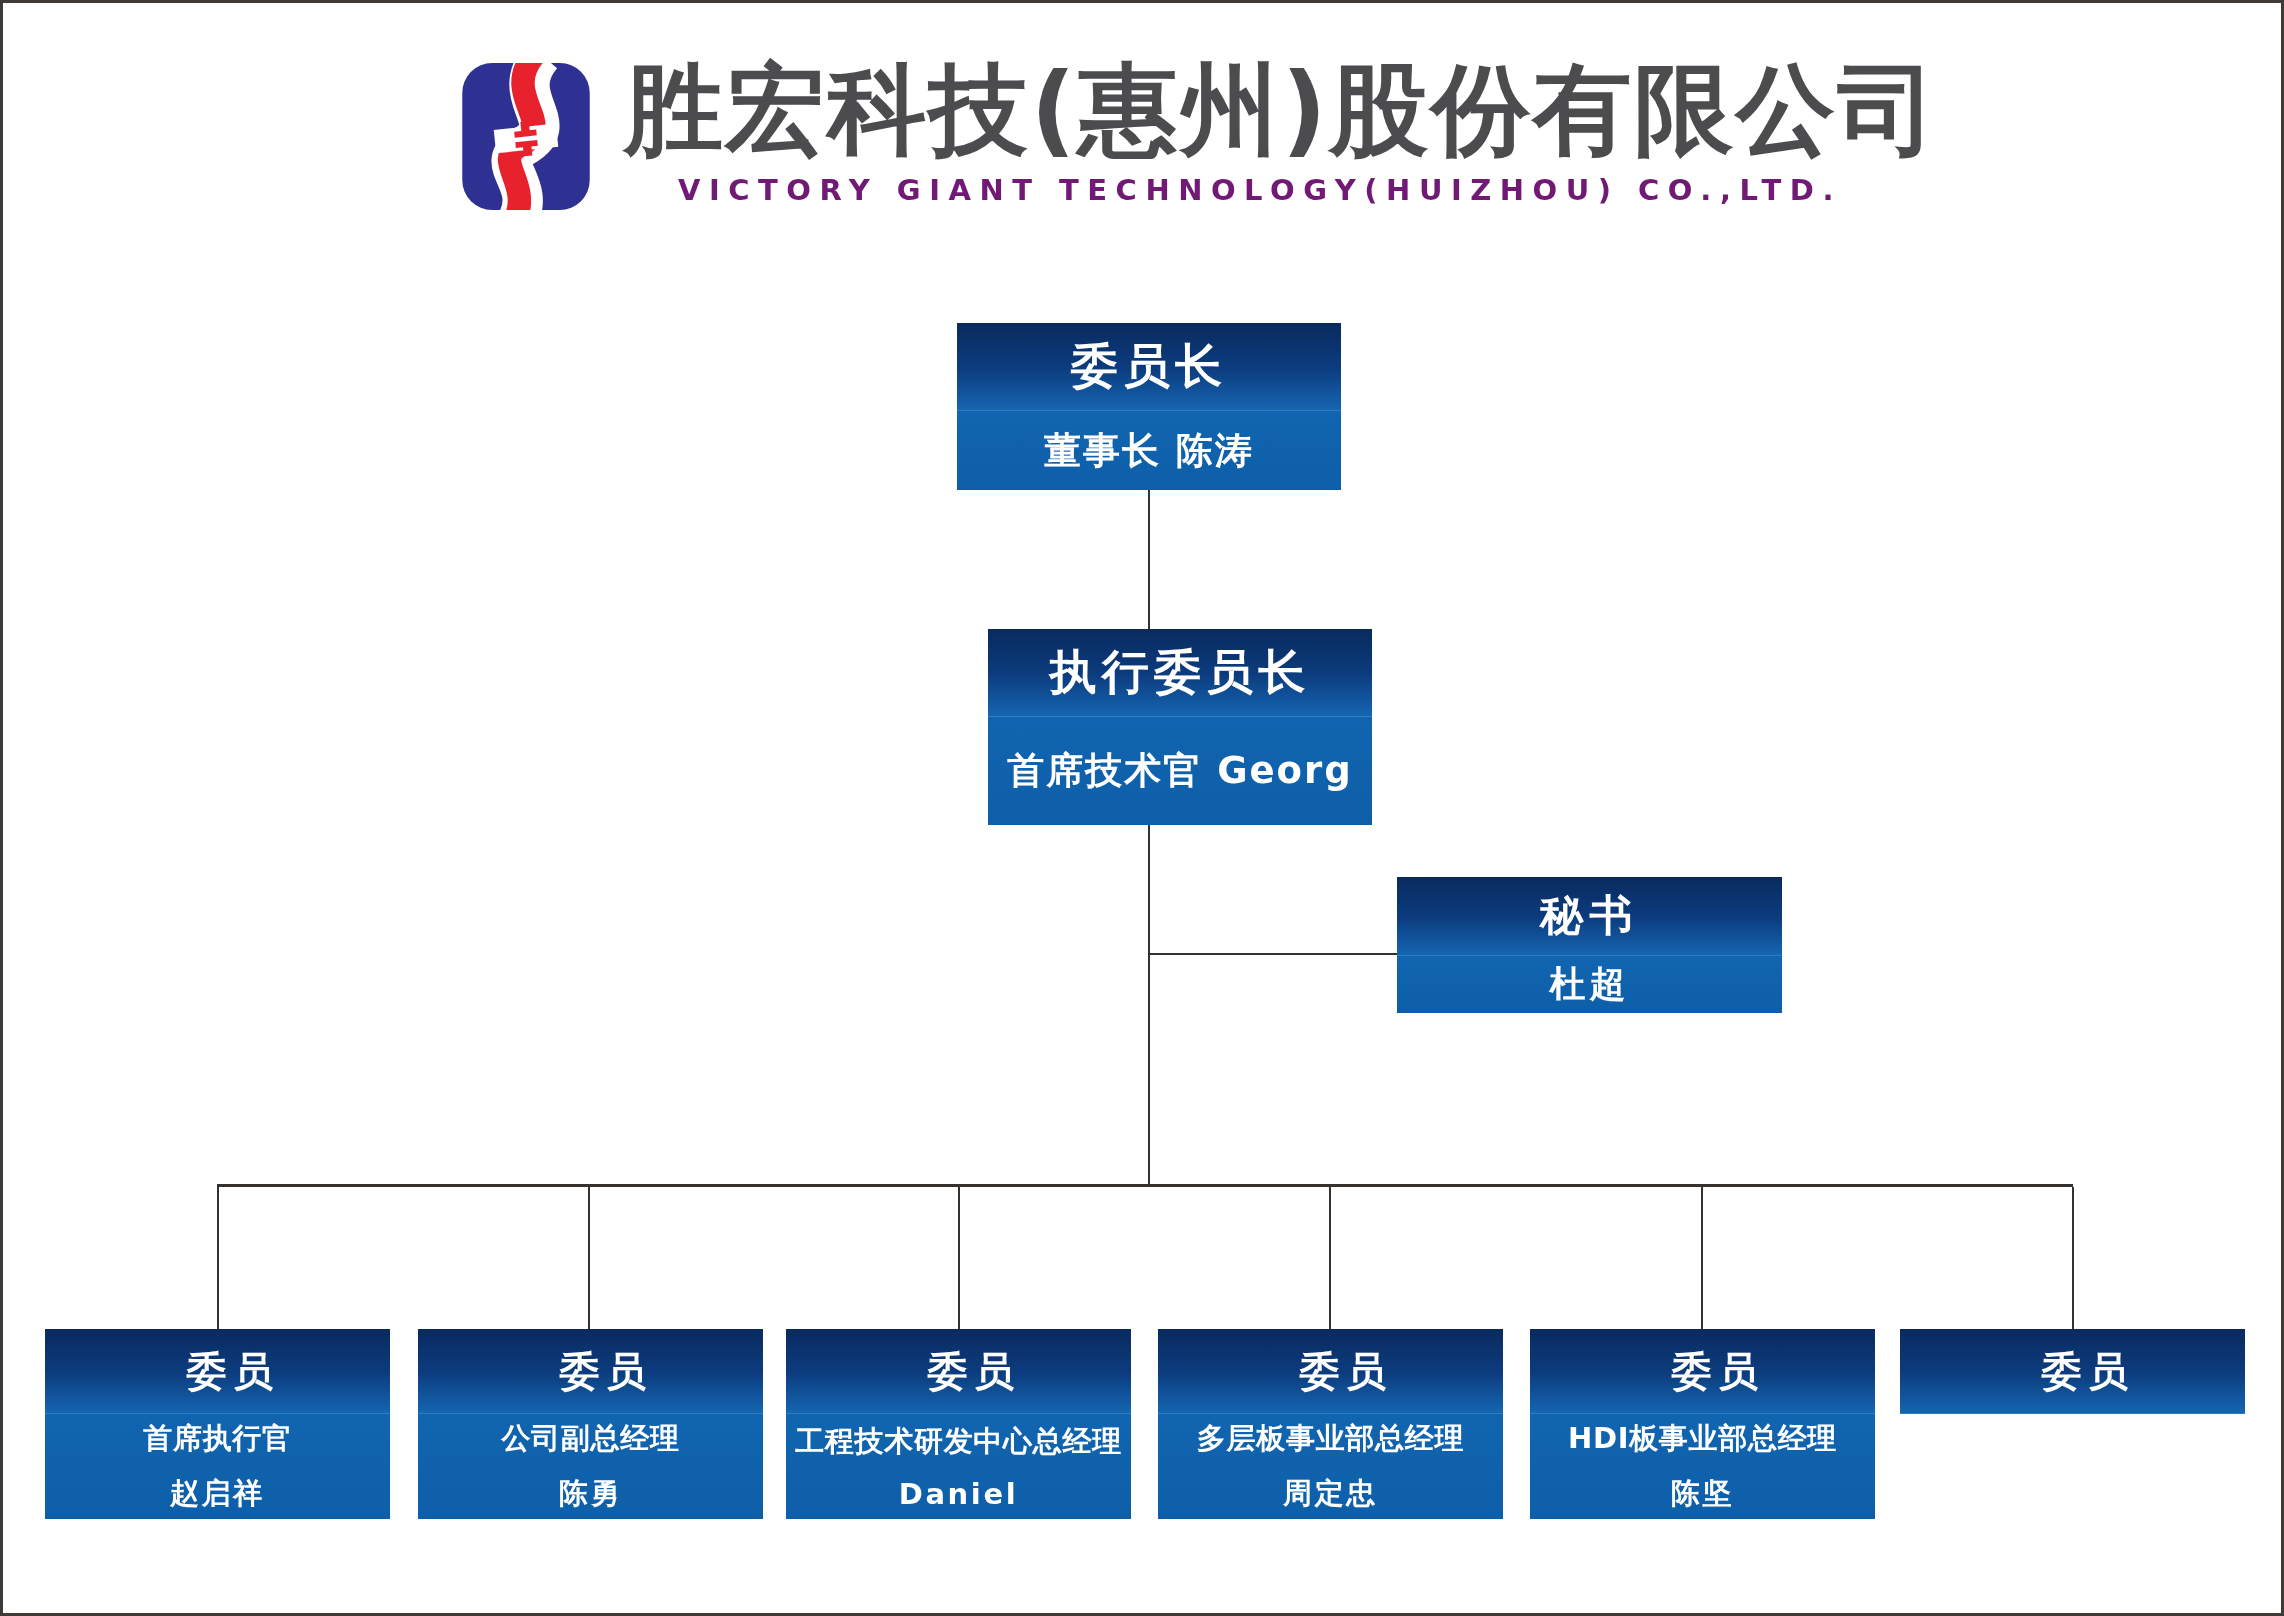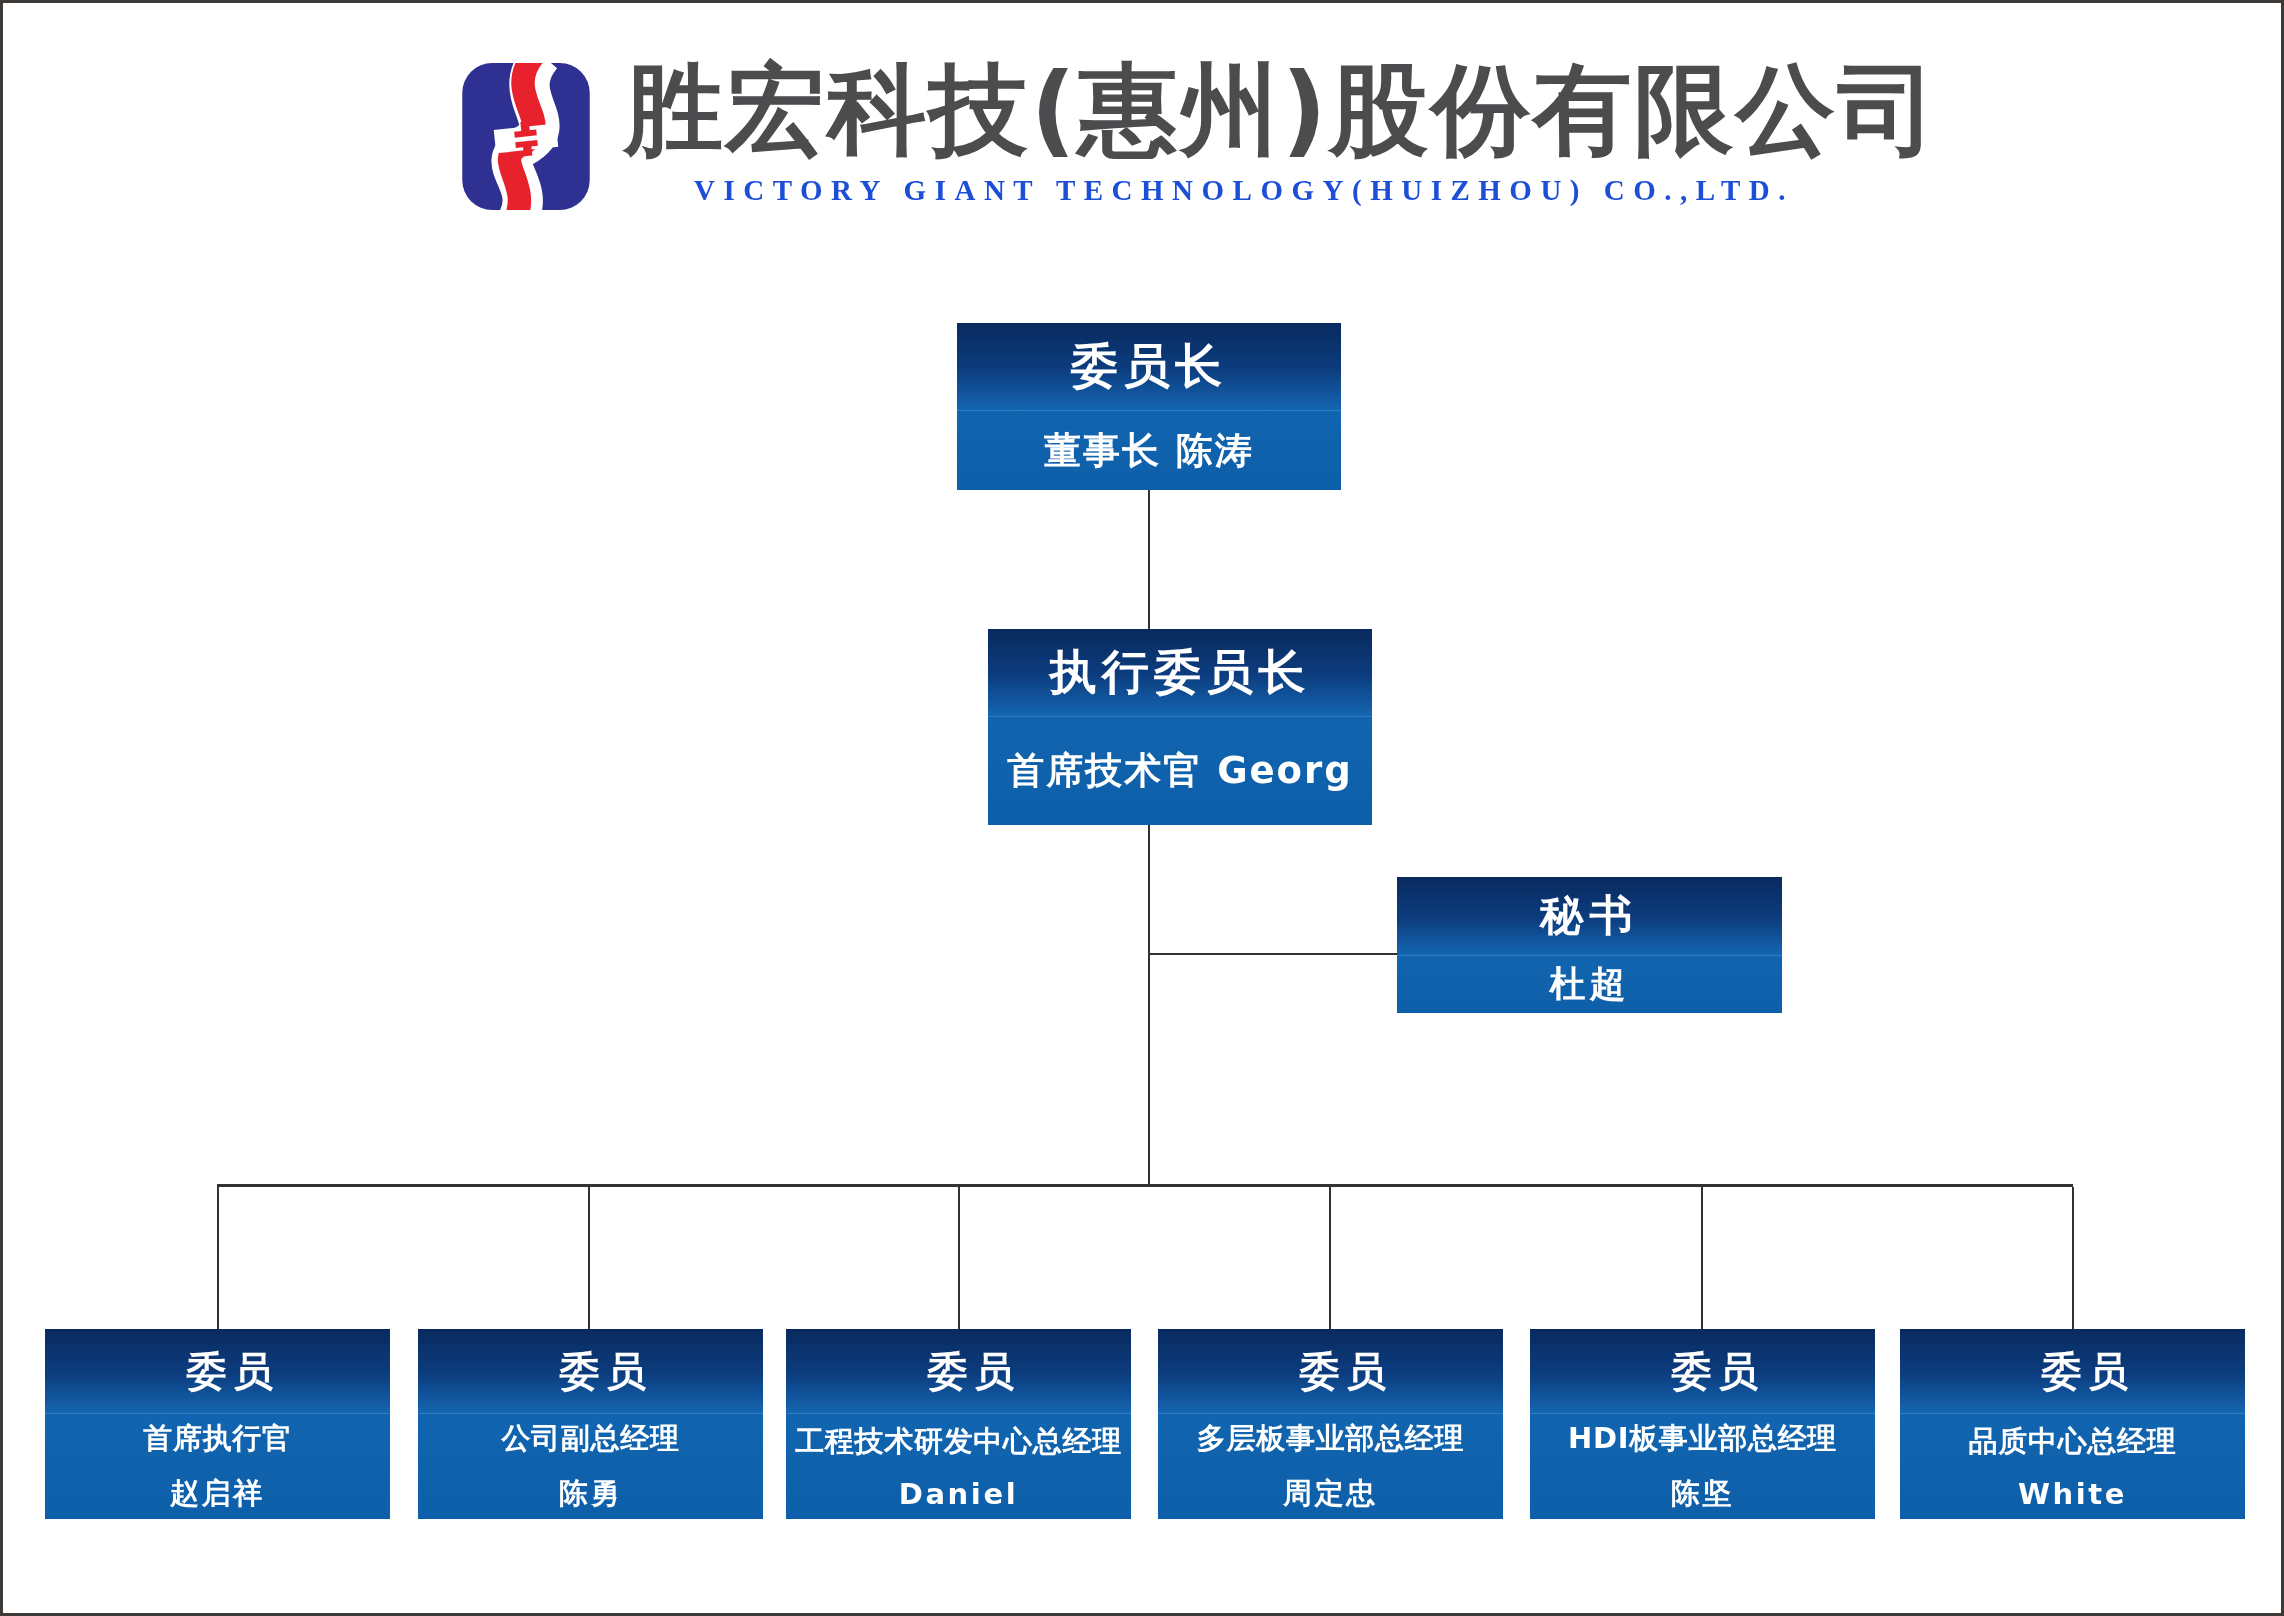--- a/index.html
+++ b/index.html
@@ -14,23 +14,23 @@
   }
 
   
   .logo{position:absolute;left:459px;top:60px;width:128px;height:147px;}
   .title-cn{
     position:absolute;left:621px;top:55px;width:1230px;
     font-size:99px;line-height:1.05;font-weight:bold;
     letter-spacing:2.6px;color:#4c4c4e;text-align:left;white-space:nowrap;
   }
   .title-en{
-    position:absolute;left:626px;top:170px;width:1230px;
+    position:absolute;left:642px;top:170px;width:1230px;
     font-size:29px;line-height:1.2;font-weight:bold;
-    letter-spacing:8.5px;color:#1d4ed8;text-align:center;white-space:nowrap;font-family:Liberation Serif, serif;
+    letter-spacing:8.5px;color:#701a75;text-align:center;white-space:nowrap;
   }
 
   
   .node{
     position:absolute;display:flex;flex-direction:column;
     color:#ffffff;text-align:center;
   }
   .node-top{
     display:flex;align-items:center;justify-content:center;
     background:linear-gradient(180deg,#092a5e 0%,#0c3c7e 52%,#1566b1 100%);
@@ -181,20 +181,16 @@
     <div class="node-bottom">
       <span class="s-role">HDI板事业部总经理</span>
       <span class="s-name">陈坚</span>
     </div>
   </div>
 
   <div class="node node-member m5">
     <div class="node-top">
         <span class="t-mem">委员</span>
       </div>
-    <div class="node-bottom">
-      <span class="s-role">品质中心总经理</span>
-      <span class="s-name">White</span>
-    </div>
   </div>
 
 </div>
 
 
 </body></html>

